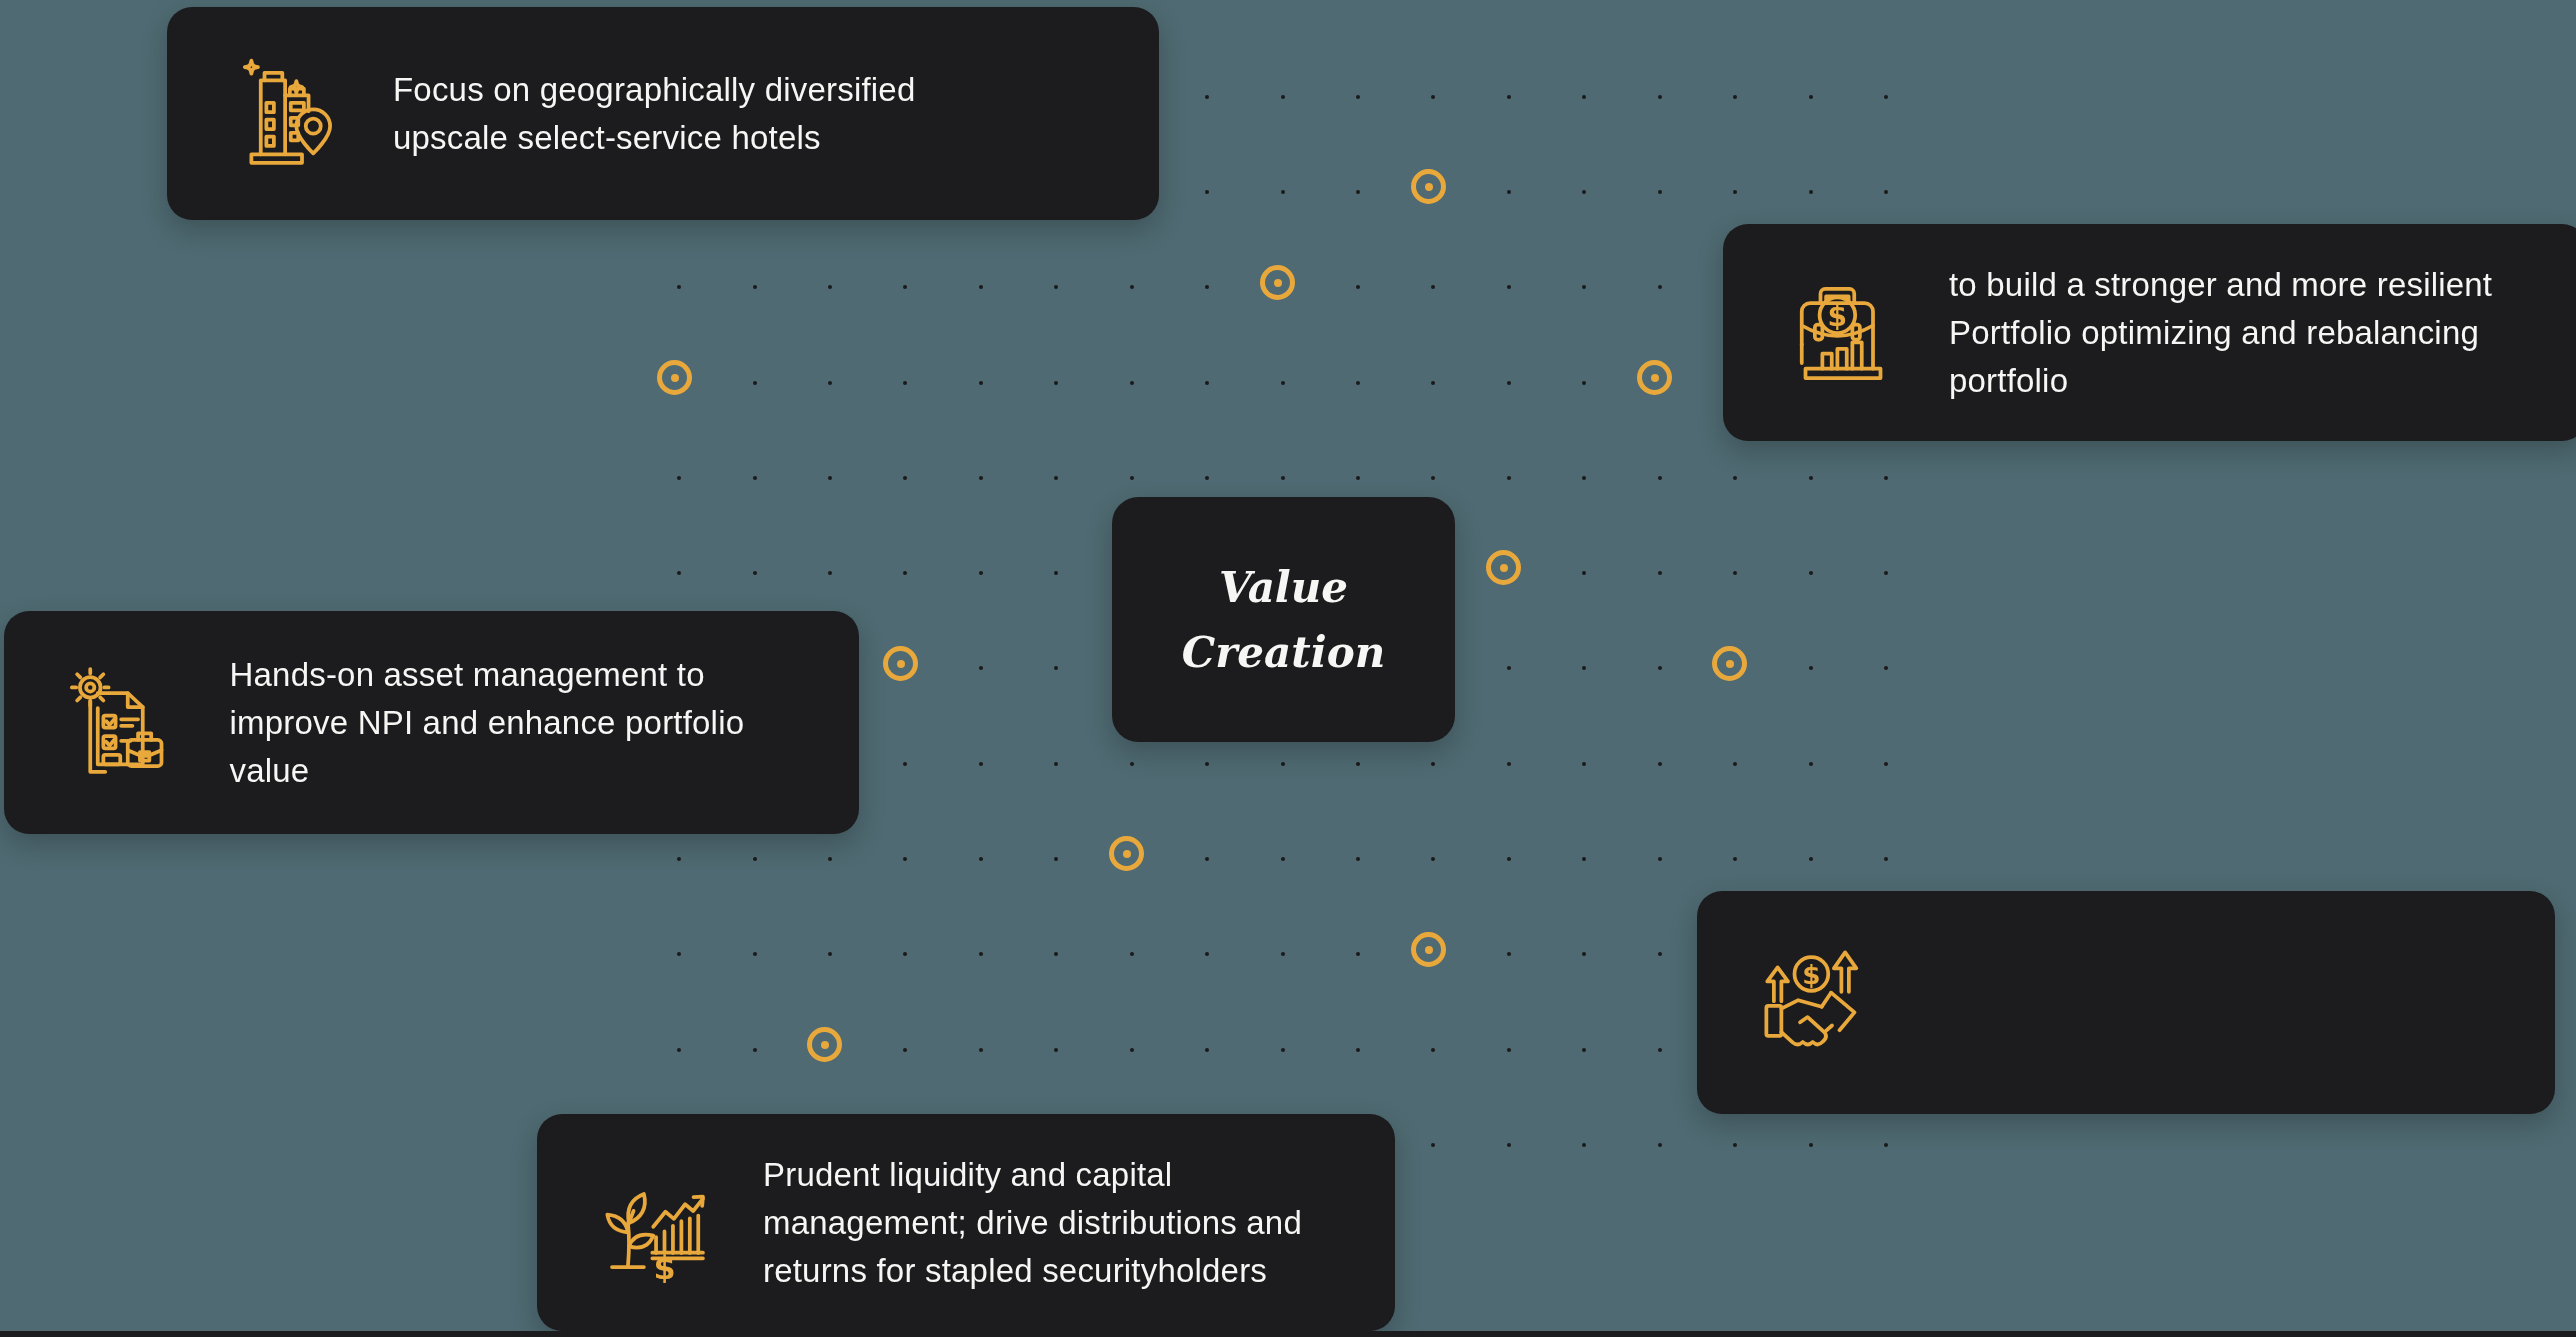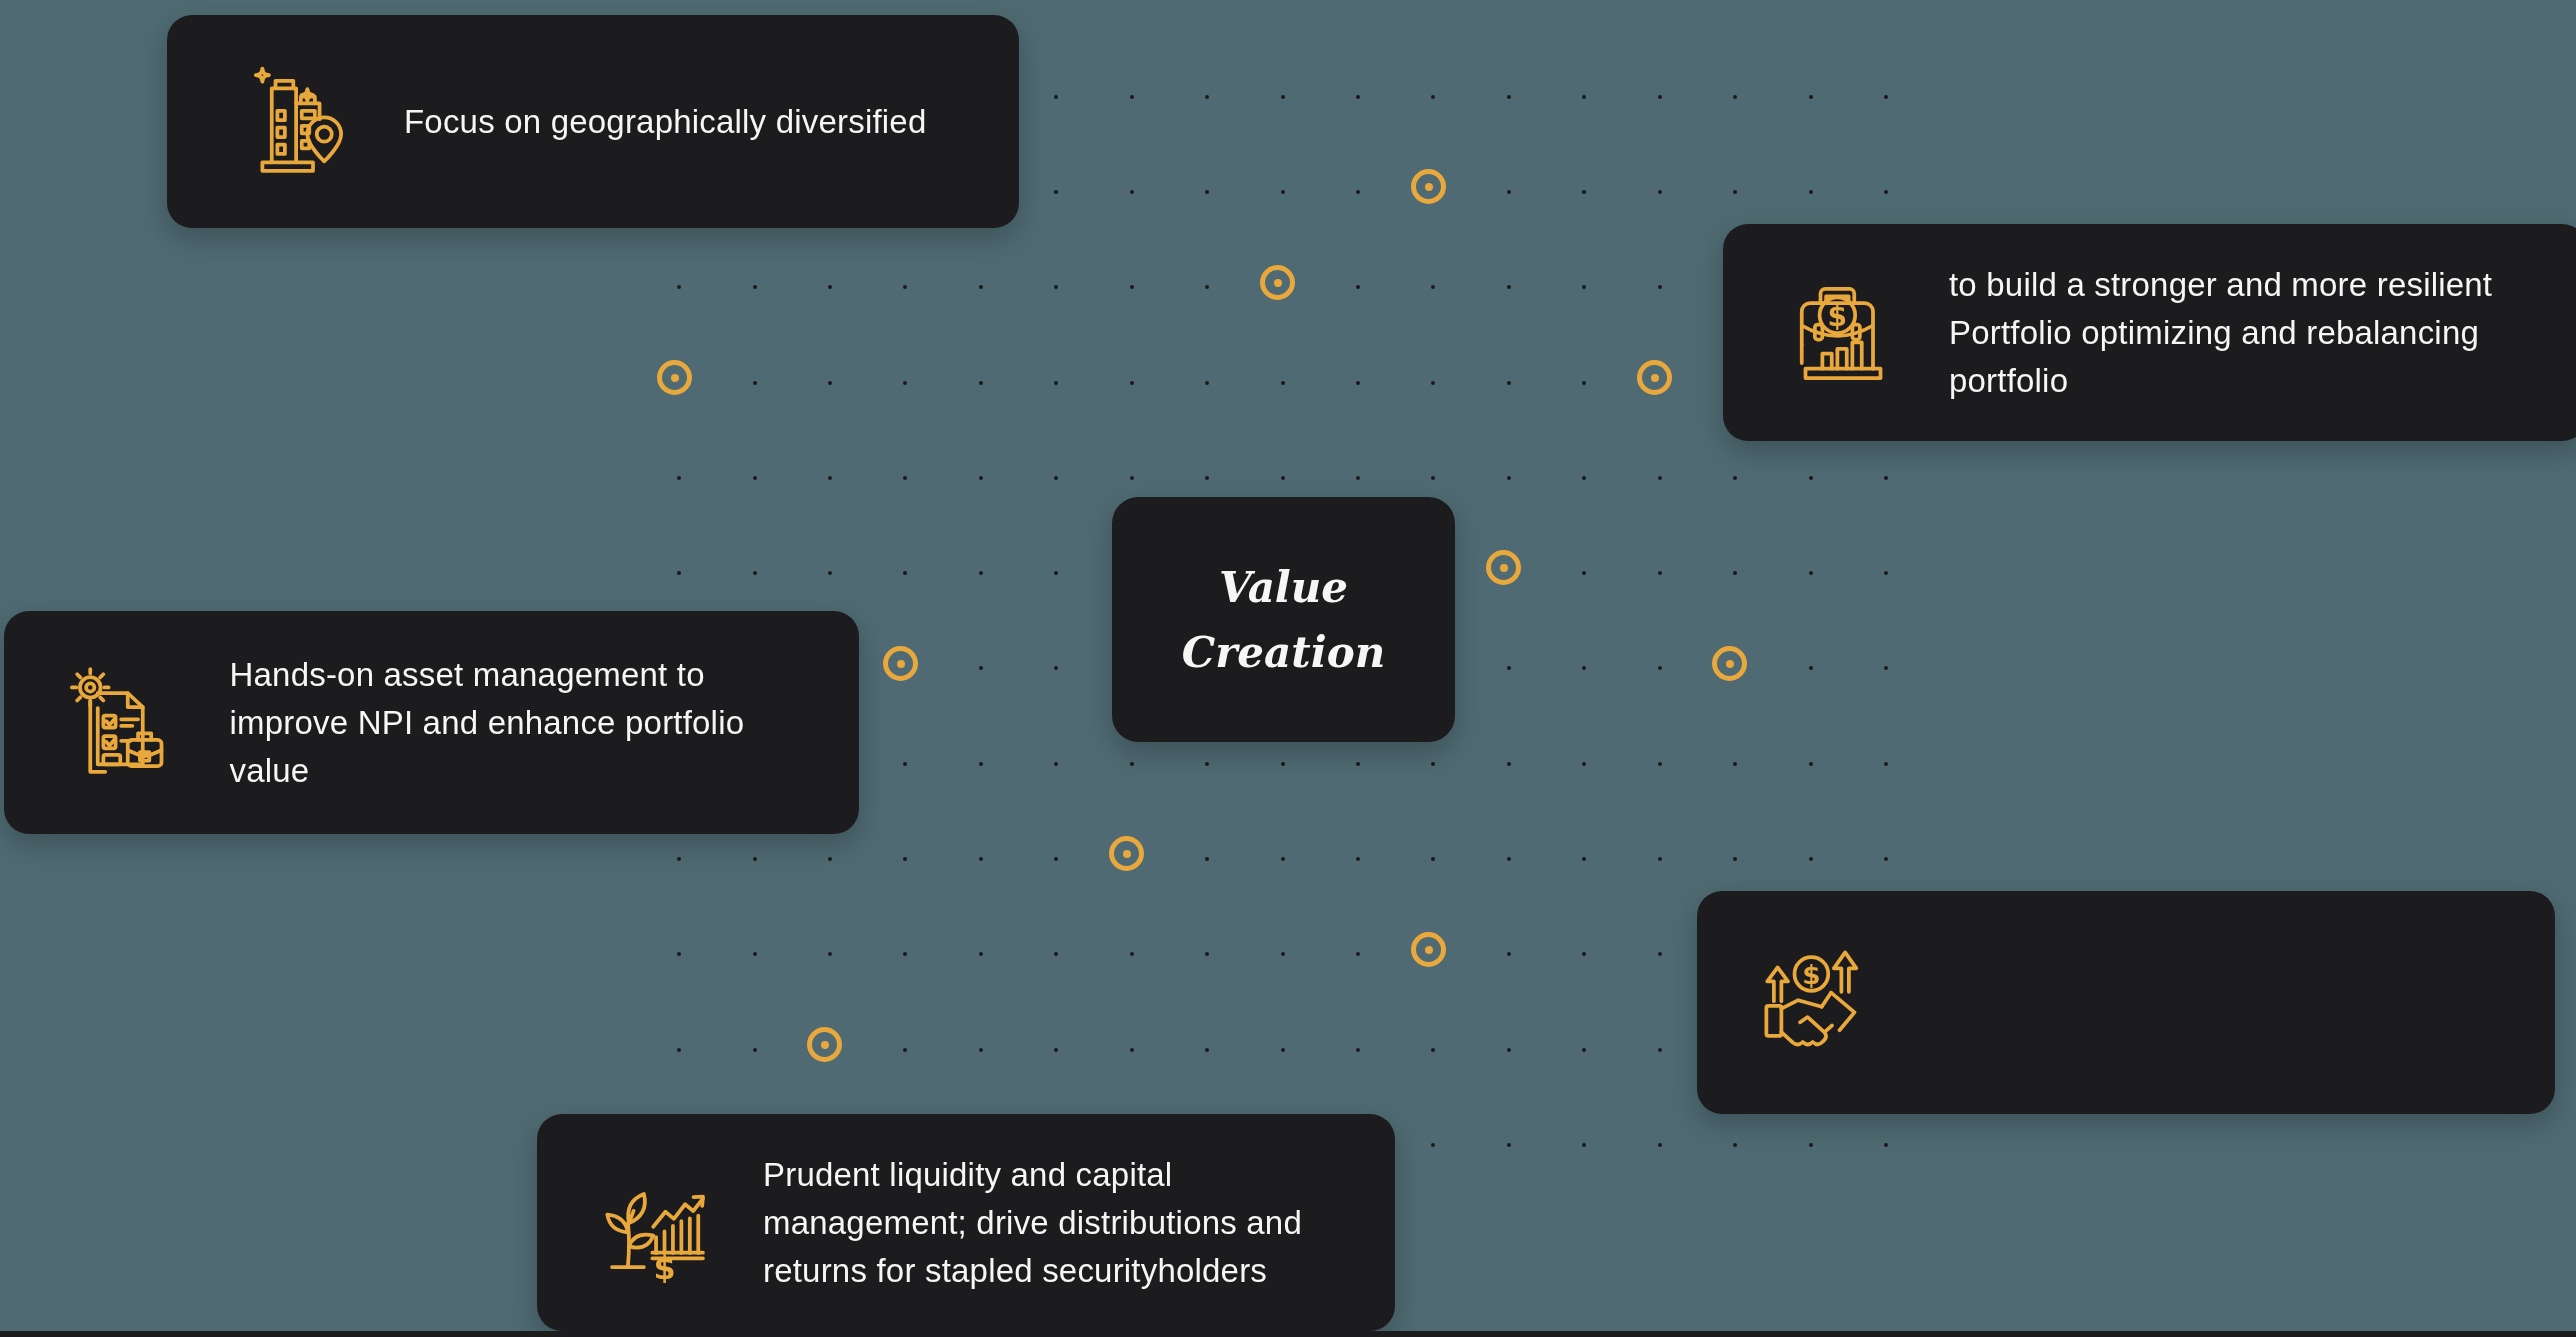--- a/index.html
+++ b/index.html
@@ -13,21 +13,21 @@
   #dot-field{position:absolute;inset:0;}
   .grid-dot{position:absolute;width:4.4px;height:4.4px;border-radius:50%;background:var(--dot);}
   .ring{position:absolute;width:35px;height:35px;border:5.3px solid var(--gold);border-radius:50%;}
   .ring::after{content:"";position:absolute;left:50%;top:50%;width:8px;height:8px;margin:-4px 0 0 -4px;
                border-radius:50%;background:var(--gold);}
   .card{position:absolute;background:var(--card);border-radius:25px;display:flex;align-items:center;
         color:var(--text);box-shadow:0 10.6px 26.4px rgba(0,0,0,0.22);}
   .card .icon{width:120px;height:120px;flex:0 0 auto;margin-left:60px;color:var(--gold);}
   .card .icon svg{width:100%;height:100%;}
   .card-text{margin-left:46px;font-size:33px;line-height:48px;letter-spacing:0.2px;}
-  .card-hotels{left:167px;top:15px;width:852px;height:213px;padding-left:11px;}
+  .card-hotels{left:167px;top:7px;width:992px;height:213px;}
   .card-portfolio{left:1723px;top:224px;width:864px;height:217px;}
   .card-assets{left:3.5px;top:611px;width:855px;height:223px;}
   .card-acquisition{left:1697px;top:891px;width:858px;height:223px;}
   .card-liquidity{left:537px;top:1114px;width:858px;height:217px;}
   .card-value{left:1112px;top:497px;width:343px;height:245px;border-radius:26.4px;
               justify-content:center;text-align:center;
               font-family:"DejaVu Serif",serif;font-style:italic;font-weight:bold;}
   .value-text{font-size:42px;line-height:65px;}
   .bottom-strip{position:absolute;left:0;top:1331px;width:2576px;height:7px;background:var(--card);}
   svg{fill:none;stroke:currentColor;stroke-width:2;stroke-linecap:round;stroke-linejoin:round;}
@@ -212,20 +212,21 @@
         <rect x="34" y="26" width="7" height="4"></rect>
           <rect x="34" y="34" width="4" height="4"></rect>
           <rect x="34" y="42" width="4" height="4"></rect>
         <path d="M46 29.5a9 9 0 0 1 9 9c0 6-9 14.5-9 14.5s-9-8.5-9-14.5a9 9 0 0 1 9-9z"></path>
         <circle cx="46" cy="38.5" r="4"></circle>
         <rect x="13" y="53.5" width="27" height="4.5"></rect>
       </svg>
     </span>
     <div class="card-text">
       <div>Focus on geographically diversified</div>
+      <div>upscale select-service hotels</div>
     </div>
   </div>
 
   <div class="card card-portfolio">
     <span class="icon">
       <svg viewBox="0 0 64 64">
         <path d="M20 16v-5a2.5 2.5 0 0 1 2.5-2.5h13A2.5 2.5 0 0 1 38 11v5"></path>
         <path d="M23 16v-3.5h12V16"></path>
         <path d="M10 38V20.5A4.5 4.5 0 0 1 14.5 16h29a4.5 4.5 0 0 1 4.5 4.5V51"></path>
         <path d="M10 38v10"></path>

